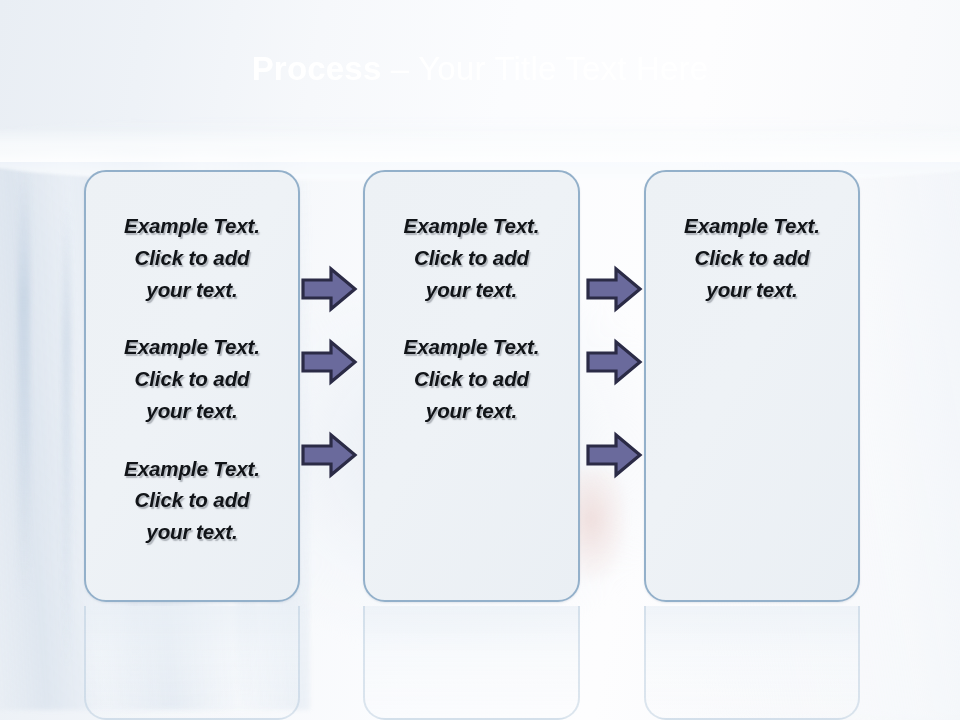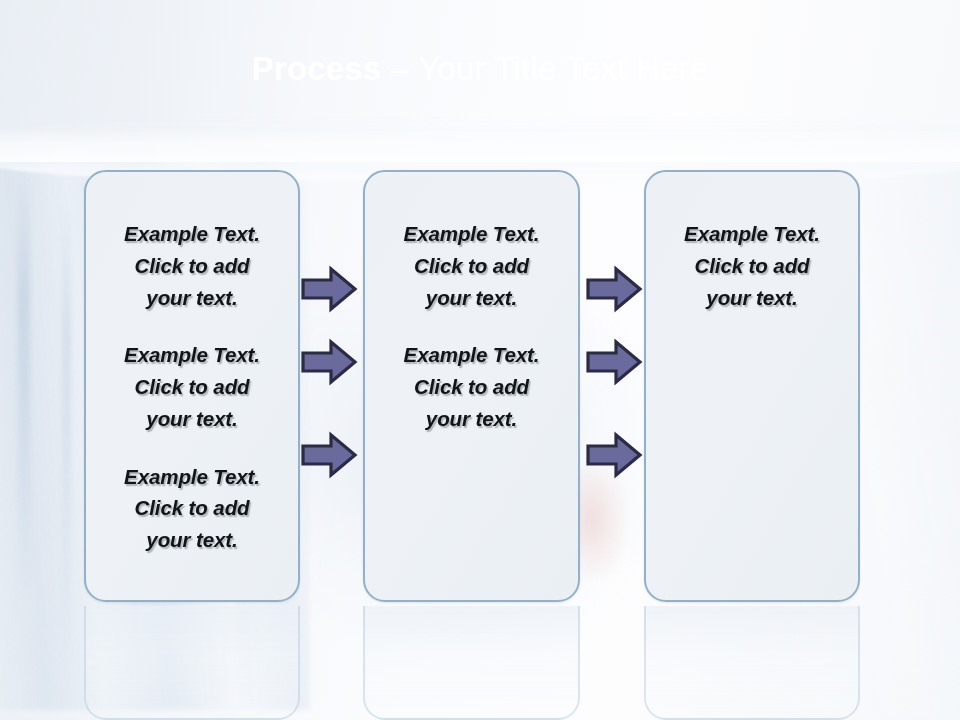--- a/index.html
+++ b/index.html
@@ -156,21 +156,21 @@
 
   .text-block {
     color: #111418;
     font-style: italic;
     font-weight: 600;
     font-size: 20.5px;
     line-height: 1.55;
     letter-spacing: -0.1px;
     text-shadow: 1.5px 1.5px 1.2px rgba(120,125,135,0.55);
     white-space: pre-line;
-    margin: 8px 0 26px 0;
+    margin: 0 0 26px 0;
     padding: 0 16px;
   }
   .text-block:last-child { margin-bottom: 0; }
 
   
   .reflect {
     position: absolute;
     box-sizing: border-box;
     border: 2px solid rgba(147,176,202,0.30);
     border-top: none;

